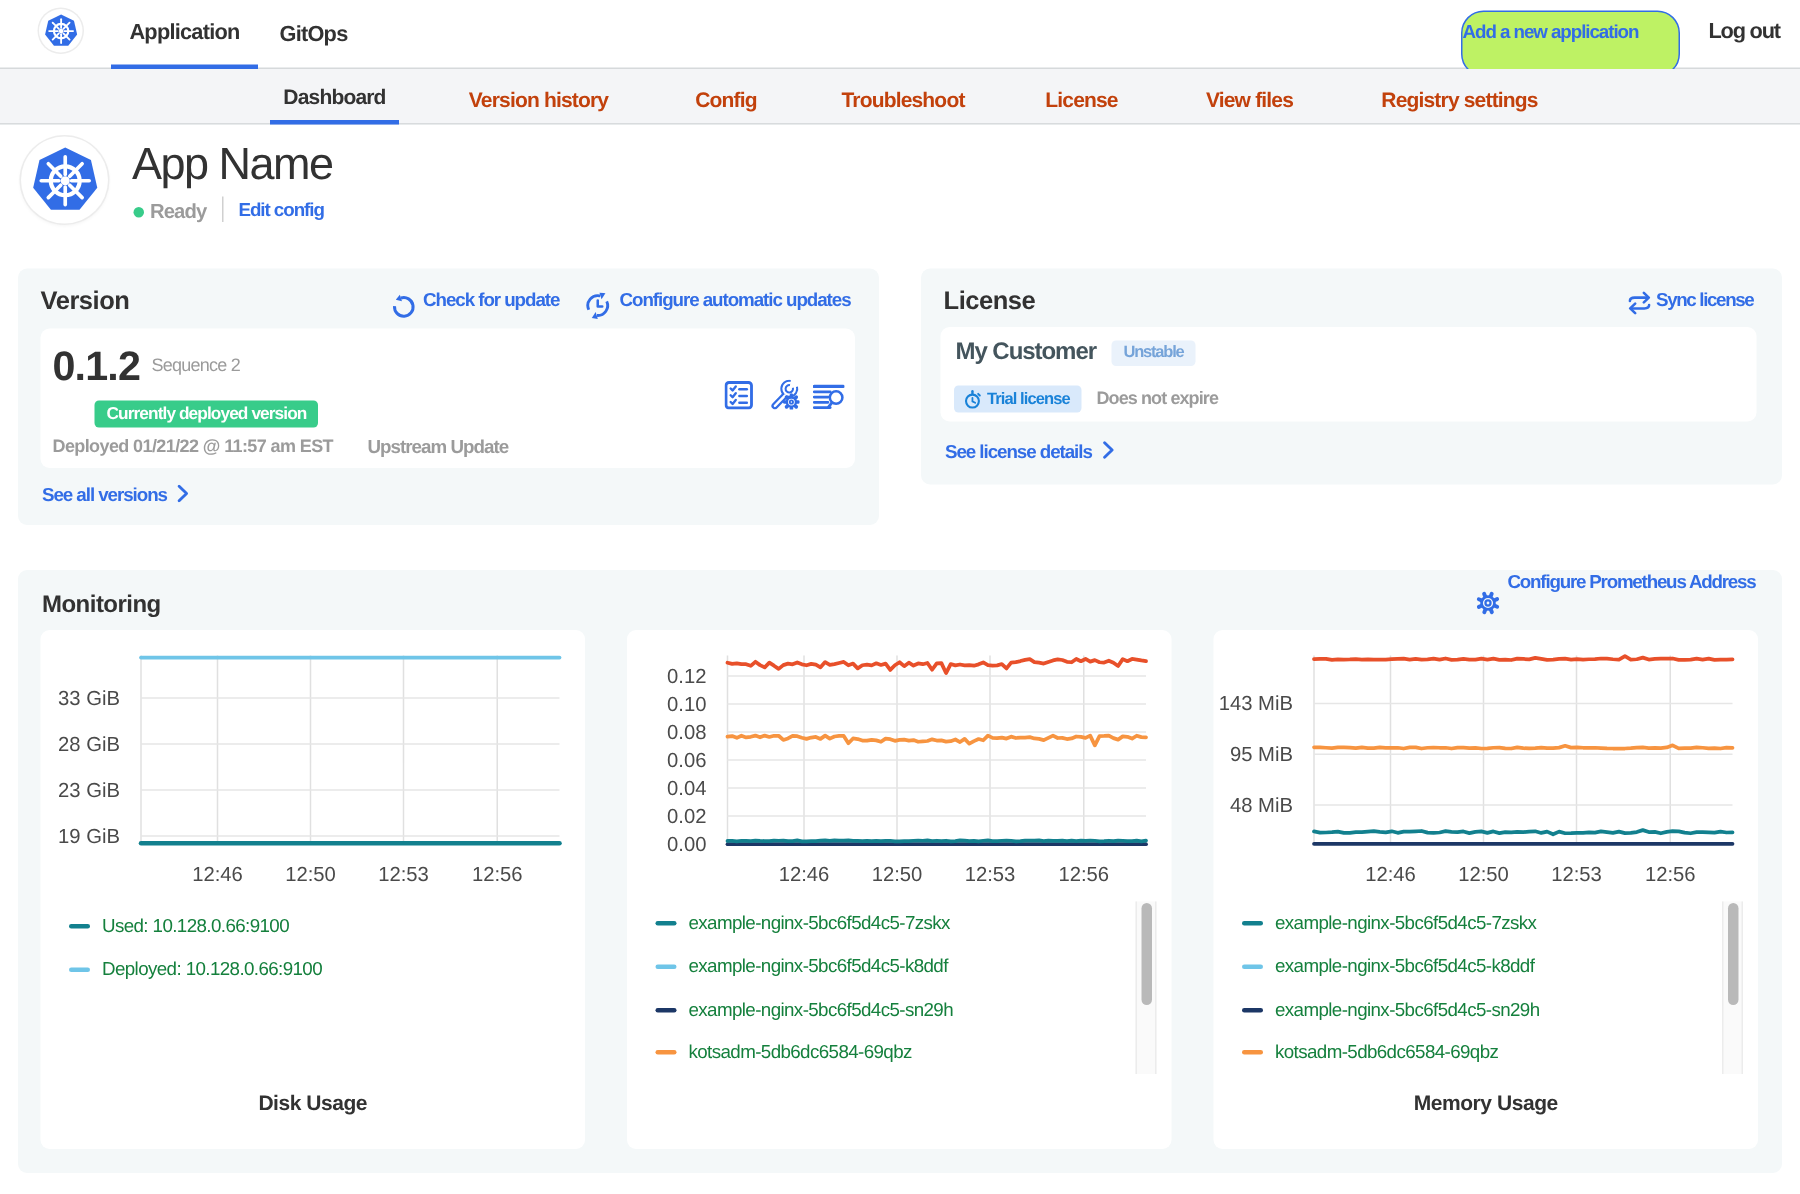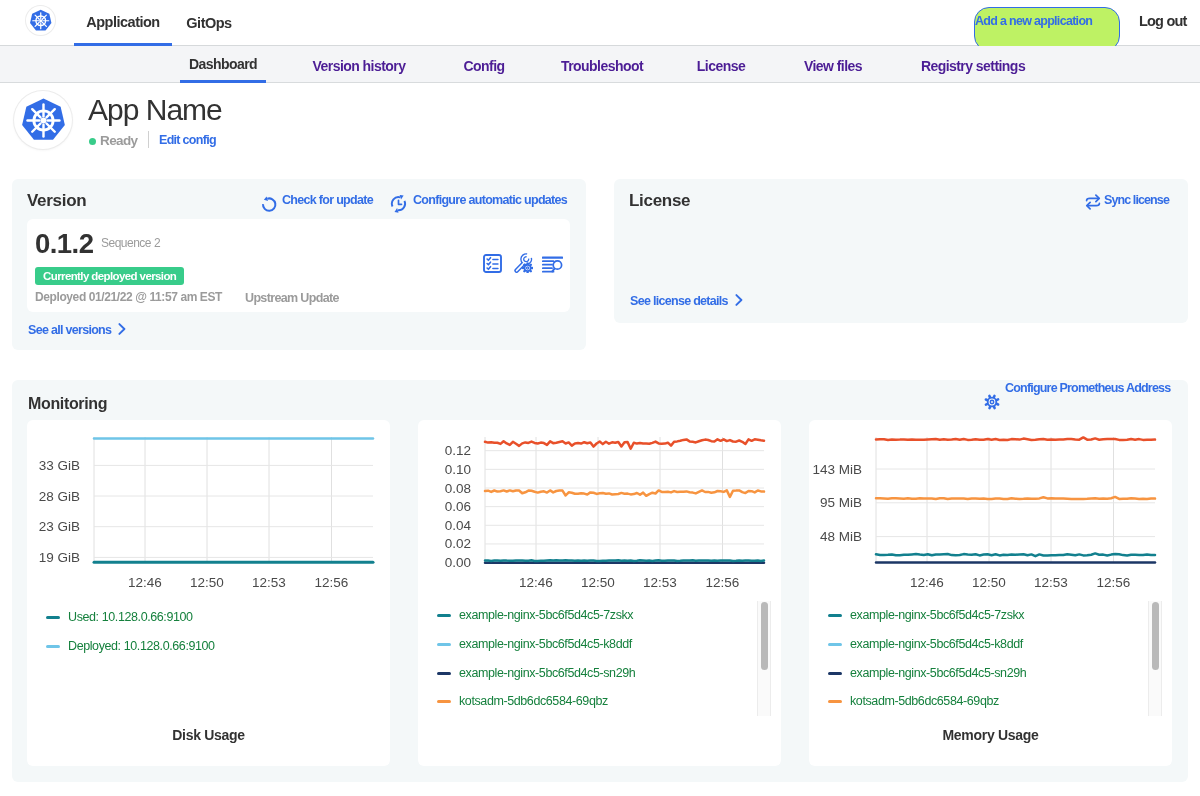--- a/index.html
+++ b/index.html
@@ -7,37 +7,37 @@
 .abs { position:absolute; white-space:nowrap; }
 .link { position:absolute; white-space:nowrap; color:#326de6; font-weight:bold; font-size:12.5px; letter-spacing:-0.7px; }
 
 .navbar { position:absolute; left:0; top:0; width:1200px; height:46px; background:#fff; border-bottom:1px solid #d6d9db; }
 .navtab { position:absolute; top:0; height:46px; font-size:14.5px; font-weight:bold; letter-spacing:-0.5px; color:#323232; display:flex; align-items:center; justify-content:center; white-space:nowrap; }
 .navtab.active { border-bottom:3px solid #326de6; }
 .addbtn { position:absolute; left:974px; top:7px; width:146px; height:44px; border:1px solid #326de6; border-radius:15px; color:#326de6; font-size:12.5px; letter-spacing:-0.7px; font-weight:bold; text-align:left; line-height:27px; background:#bef264; white-space:nowrap; }
 .logout { position:absolute; left:1139px; top:13px; font-size:14.5px; letter-spacing:-0.8px; font-weight:bold; color:#323232; }
 
 .subnav { position:absolute; left:0; top:46px; width:1200px; height:37px; background:#f4f5f7; border-bottom:1px solid #d8dbdd; }
-.subtab { position:absolute; top:46px; height:37px; padding-top:2px; font-size:14px; font-weight:bold; letter-spacing:-0.55px; color:#4c1d95; display:flex; align-items:center; justify-content:center; white-space:nowrap; }
+.subtab { position:absolute; top:46px; height:37px; padding-top:2px; font-size:14px; font-weight:bold; letter-spacing:-0.55px; color:#c2410c; display:flex; align-items:center; justify-content:center; white-space:nowrap; }
 .subtab.active { color:#323232; border-bottom:3px solid #326de6; }
 
 .appicon { position:absolute; left:14px; top:91px; width:58px; height:58px; border-radius:50%; background:#fff; box-shadow:0 0 0 1px #ececec, 0 1px 3px rgba(0,0,0,.07); }
 .appname { position:absolute; left:88px; top:93px; font-size:30px; font-weight:normal; color:#323232; letter-spacing:-1px; }
 .ready-dot { position:absolute; left:89px; top:138px; width:7px; height:7px; border-radius:50%; background:#38cc8a; }
 .ready-txt { position:absolute; left:100px; top:133px; font-size:13.5px; letter-spacing:-0.6px; font-weight:bold; color:#9b9b9b; }
 .ready-sep { position:absolute; left:148px; top:131px; width:1px; height:17px; background:#d0d0d0; }
 .editcfg { position:absolute; left:159px; top:133px; font-size:12.5px; letter-spacing:-0.7px; font-weight:bold; color:#326de6; }
 
 .card { position:absolute; background:#f4f8f9; border-radius:6px; }
 #card-version { left:12px; top:179px; width:574px; height:171px; }
 #card-license { left:614px; top:179px; width:574px; height:144px; }
 #card-monitor { left:12px; top:380px; width:1176px; height:402px; }
 .card h2 { position:absolute; font-size:17px; letter-spacing:-0.3px; font-weight:bold; color:#323232; white-space:nowrap; }
 .whitebox { position:absolute; background:#fff; border-radius:6px; }
-.badge-green { position:absolute; background:#38cc8a; color:#fff; font-size:11.5px; letter-spacing:-0.6px; font-weight:bold; border-radius:3px; padding:0 8px; line-height:18px; height:18px; white-space:nowrap; }
+.badge-green { position:absolute; background:#38cc8a; color:#fff; font-size:11.5px; letter-spacing:-0.6px; font-weight:bold; border-radius:3px; padding:0 8px; line-height:18px; height:18px; white-space:nowrap;margin-left:28px; }
 .badge-blue-lt { position:absolute; background:#eaf2fb; color:#76a4d9; font-size:11px; letter-spacing:-0.8px; font-weight:bold; border-radius:3px; padding:0 8px; line-height:17px; height:17px; white-space:nowrap; }
 .badge-blue { position:absolute; background:#d9e9fb; color:#1982d8; font-size:11px; letter-spacing:-0.6px; font-weight:bold; border-radius:3px; padding:0 8px 0 22px; line-height:18px; height:18px; white-space:nowrap; }
 .graytxt { color:#9b9b9b; }
 
 .chartcard { position:absolute; top:40px; width:363px; height:346px; background:#fff; border-radius:6px; }
 .charttitle { position:absolute; left:0; width:100%; top:307px; text-align:center; font-size:14px; letter-spacing:-0.3px; font-weight:bold; color:#323232; }
 .legend-dash { position:absolute; width:14px; height:3px; border-radius:2px; }
 .legend-txt { position:absolute; font-size:12.5px; letter-spacing:-0.4px; color:#15803d; white-space:nowrap; }
 .sb-track { position:absolute; left:339px; top:181px; width:14px; height:115px; background:#fafafa; border-left:1px solid #ececec; border-right:1px solid #ececec; }
 .sb-thumb { position:absolute; left:342.5px; top:182px; width:7px; height:68px; background:#b9b9b9; border-radius:4px; }
@@ -173,20 +173,31 @@
   <h2 style="left:15px;top:12px;">License</h2>
   <svg width="16" height="16" viewBox="0 0 16 16" style="position:absolute;left:471px;top:15px;">
       <g fill="none" stroke="#326de6" stroke-width="1.7" stroke-linecap="round" stroke-linejoin="round">
         <path d="M 1.6 6.6 C 1.6 4.6 3.2 4.4 4.8 4.4 H 13.6"></path>
         <path d="M 10.9 1.2 L 14.2 4.4 L 10.9 7.6"></path>
         <path d="M 14.4 9.4 C 14.4 11.4 12.8 11.6 11.2 11.6 H 2.4"></path>
         <path d="M 5.1 8.4 L 1.8 11.6 L 5.1 14.8"></path>
       </g>
     </svg>
   <div class="link" style="left:490px;top:14px;letter-spacing:-0.9px;">Sync license</div>
+  <div class="whitebox" style="left:13px;top:39px;width:544px;height:63px;">
+    <div class="abs" style="left:10px;top:8px;font-size:16px;letter-spacing:-0.7px;font-weight:bold;color:#44555d;">My Customer</div>
+    <div class="badge-blue-lt" style="left:114px;top:9px;">Unstable</div>
+    <div class="badge-blue" style="left:9px;top:39px;"><svg width="13" height="13" viewBox="0 0 13 13" style="position:absolute;left:6px;top:3px;">
+          <circle cx="6.3" cy="7.4" r="4.3" fill="none" stroke="#1982d8" stroke-width="1.4"></circle>
+          <line x1="6.3" y1="0.8" x2="6.3" y2="2.4" stroke="#1982d8" stroke-width="1.6" stroke-linecap="round"></line>
+          <line x1="10.1" y1="2.6" x2="11.2" y2="3.7" stroke="#1982d8" stroke-width="1.3" stroke-linecap="round"></line>
+          <path d="M6.3 5.2 V7.6 L8.1 8.5" fill="none" stroke="#1982d8" stroke-width="1.2" stroke-linecap="round"></path>
+        </svg>Trial license</div>
+    <div class="abs graytxt" style="left:104px;top:40px;font-size:12px;letter-spacing:-0.6px;font-weight:bold;">Does not expire</div>
+  </div>
   <div class="link" style="left:16px;top:115px;">See license details <svg width="8" height="12" viewBox="0 0 8 12" style="vertical-align:-1px;margin-left:4px;">
         <path d="M1.4 1.1 L6.4 6 L1.4 10.9" fill="none" stroke="#326de6" stroke-width="1.9" stroke-linecap="round" stroke-linejoin="round"></path>
       </svg></div>
 </div>
 
 <div class="card" id="card-monitor">
   <h2 style="left:16px;top:15px;font-size:16px;letter-spacing:-0.35px;">Monitoring</h2>
   <svg width="16" height="16" viewBox="0 0 16 16" style="position:absolute;left:972px;top:14px;">
       <g stroke="#326de6" stroke-width="2.6" stroke-linecap="round">
         <line x1="11.89" y1="9.57" x2="14.12" y2="10.47"></line>

